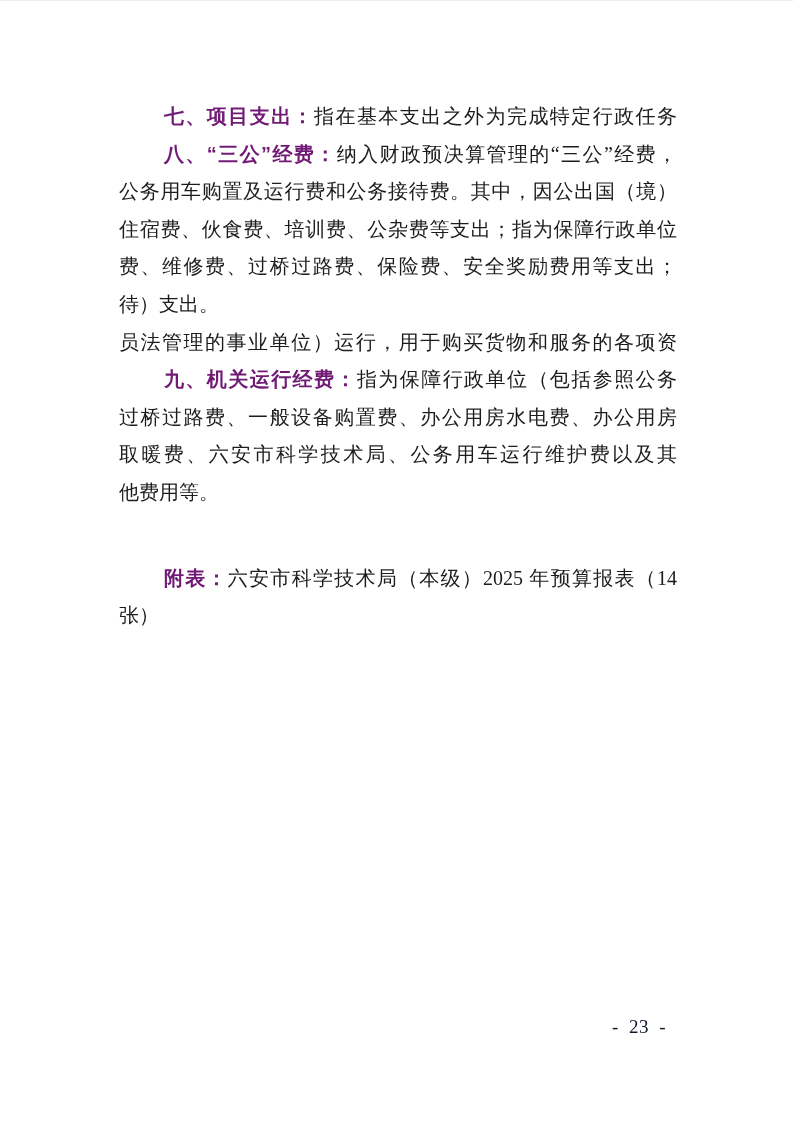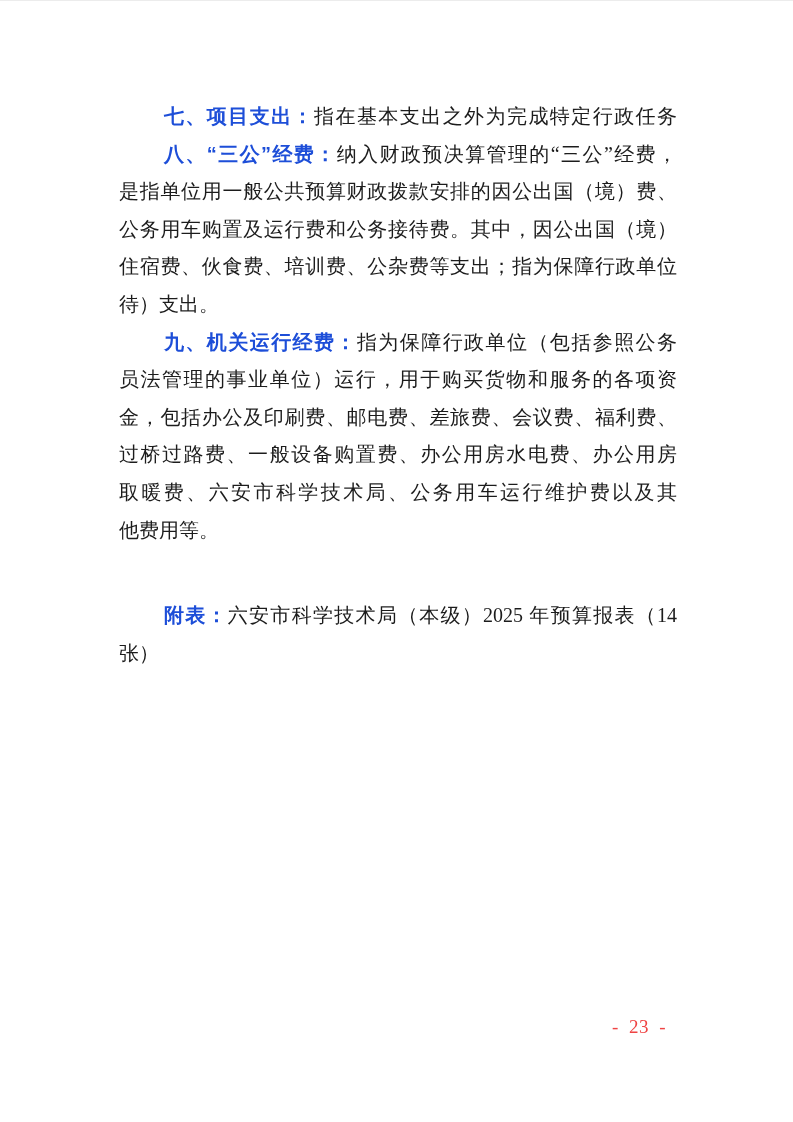--- a/index.html
+++ b/index.html
@@ -38,52 +38,51 @@
   }
   .line.indent {
     text-indent: 45px;
   }
   .line.last {
     text-align-last: left;
   }
   .bold {
     font-weight: 700;
     font-family: "Liberation Sans", "DejaVu Sans", sans-serif;
-    color: #1d4ed8;
+    color: #701a75;
   }
   .page-number {
     position: absolute;
     left: 612px;
     top: 1013px;
     font-size: 19px;
     line-height: 26px;
-    color: #ef4444;
+    color: #0f172a;
     word-spacing: 5px;
     letter-spacing: 0.5px;
   }
 </style>
 </head>
 <body>
 
 <div class="page">
   <div class="content" id="content">
       <div class="para">
         <div class="line indent"><span class="bold">七、项目支出：</span><span>指在基本支出之外为完成特定行政任务</span></div>
       </div>
       <div class="para">
         <div class="line indent"><span class="bold">八、“三公”经费：</span><span>纳入财政预决算管理的“三公”经费，</span></div>
-        <div class="line"><span>是指单位用一般公共预算财政拨款安排的因公出国（境）费、</span></div>
         <div class="line"><span>公务用车购置及运行费和公务接待费。其中，因公出国（境）</span></div>
         <div class="line"><span>住宿费、伙食费、培训费、公杂费等支出；指为保障行政单位</span></div>
+        <div class="line"><span>费、维修费、过桥过路费、保险费、安全奖励费用等支出；</span></div>
         <div class="line last"><span>待）支出。</span></div>
       </div>
       <div class="para">
+        <div class="line"><span>员法管理的事业单位）运行，用于购买货物和服务的各项资</span></div>
         <div class="line indent"><span class="bold">九、机关运行经费：</span><span>指为保障行政单位（包括参照公务</span></div>
-        <div class="line"><span>员法管理的事业单位）运行，用于购买货物和服务的各项资</span></div>
-        <div class="line"><span>金，包括办公及印刷费、邮电费、差旅费、会议费、福利费、</span></div>
         <div class="line"><span>过桥过路费、一般设备购置费、办公用房水电费、办公用房</span></div>
         <div class="line"><span>取暖费、六安市科学技术局、公务用车运行维护费以及其</span></div>
         <div class="line last"><span>他费用等。</span></div>
       </div>
       <div class="para gap-before">
         <div class="line indent"><span class="bold">附表：</span><span>六安市科学技术局（本级）2025 年预算报表（14</span></div>
         <div class="line last"><span>张）</span></div>
       </div>
     </div>
   <div class="page-number">- 23 -</div>

